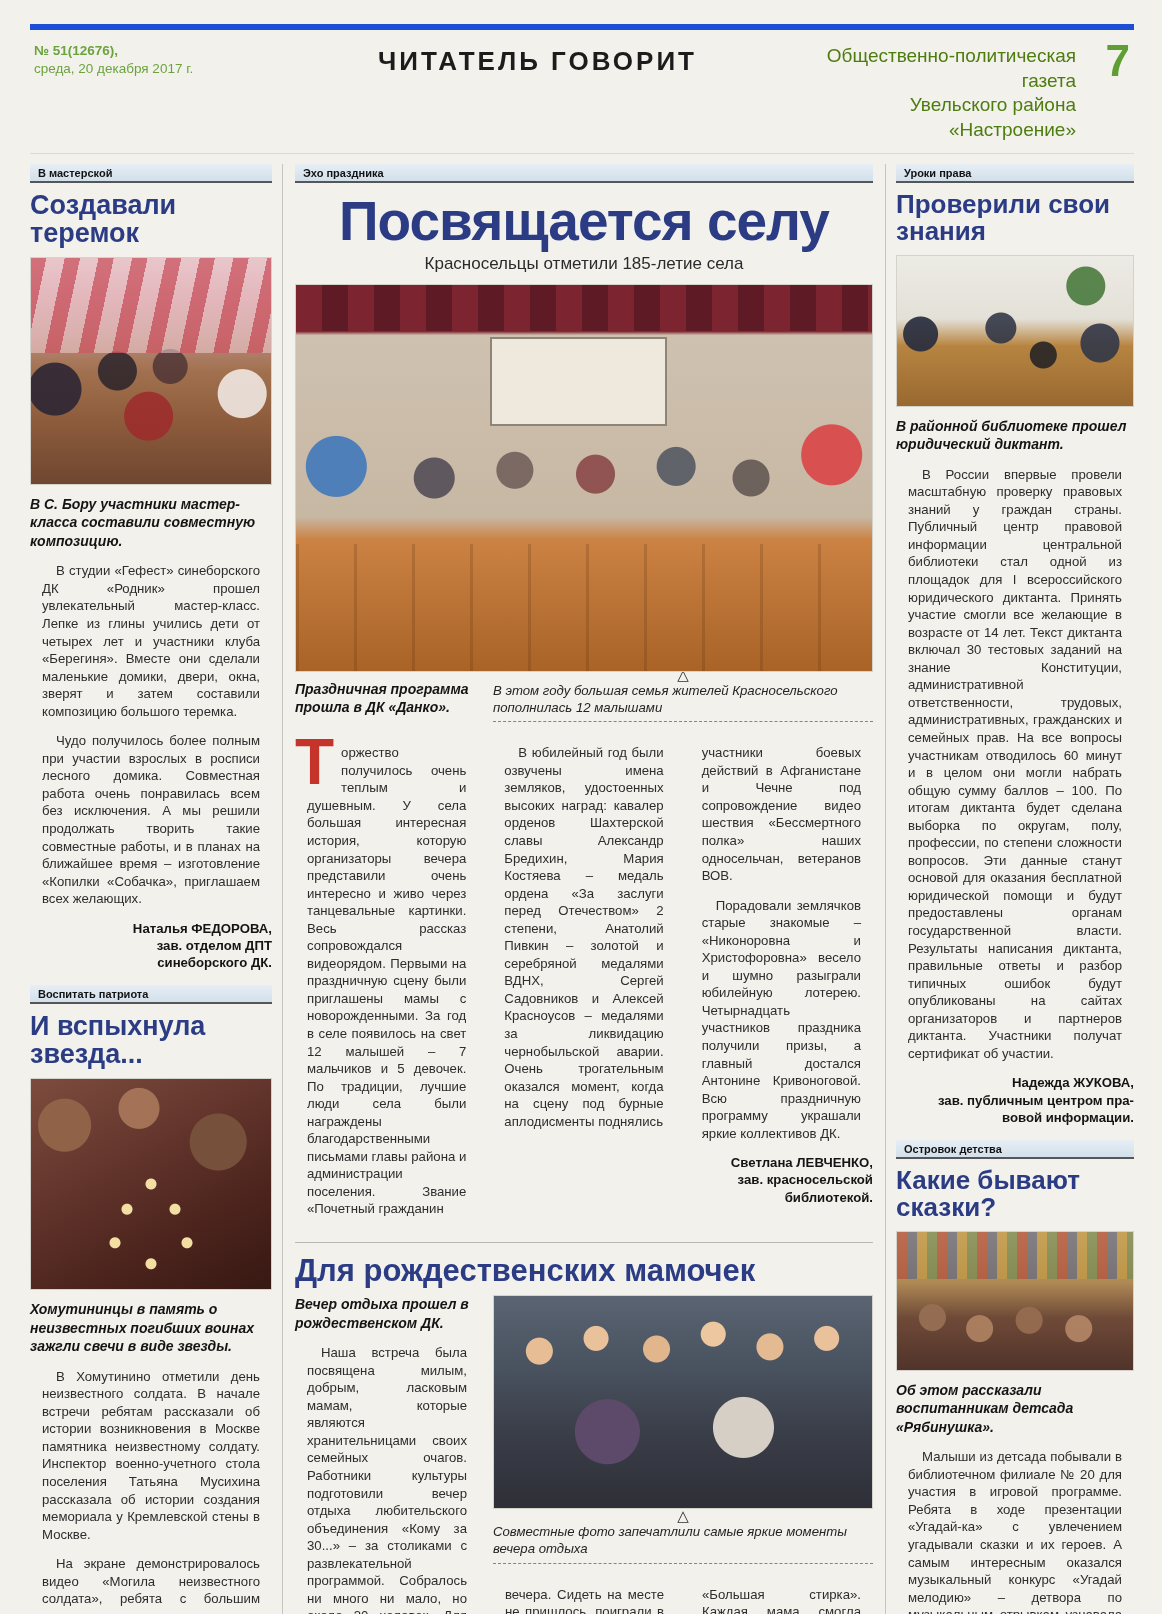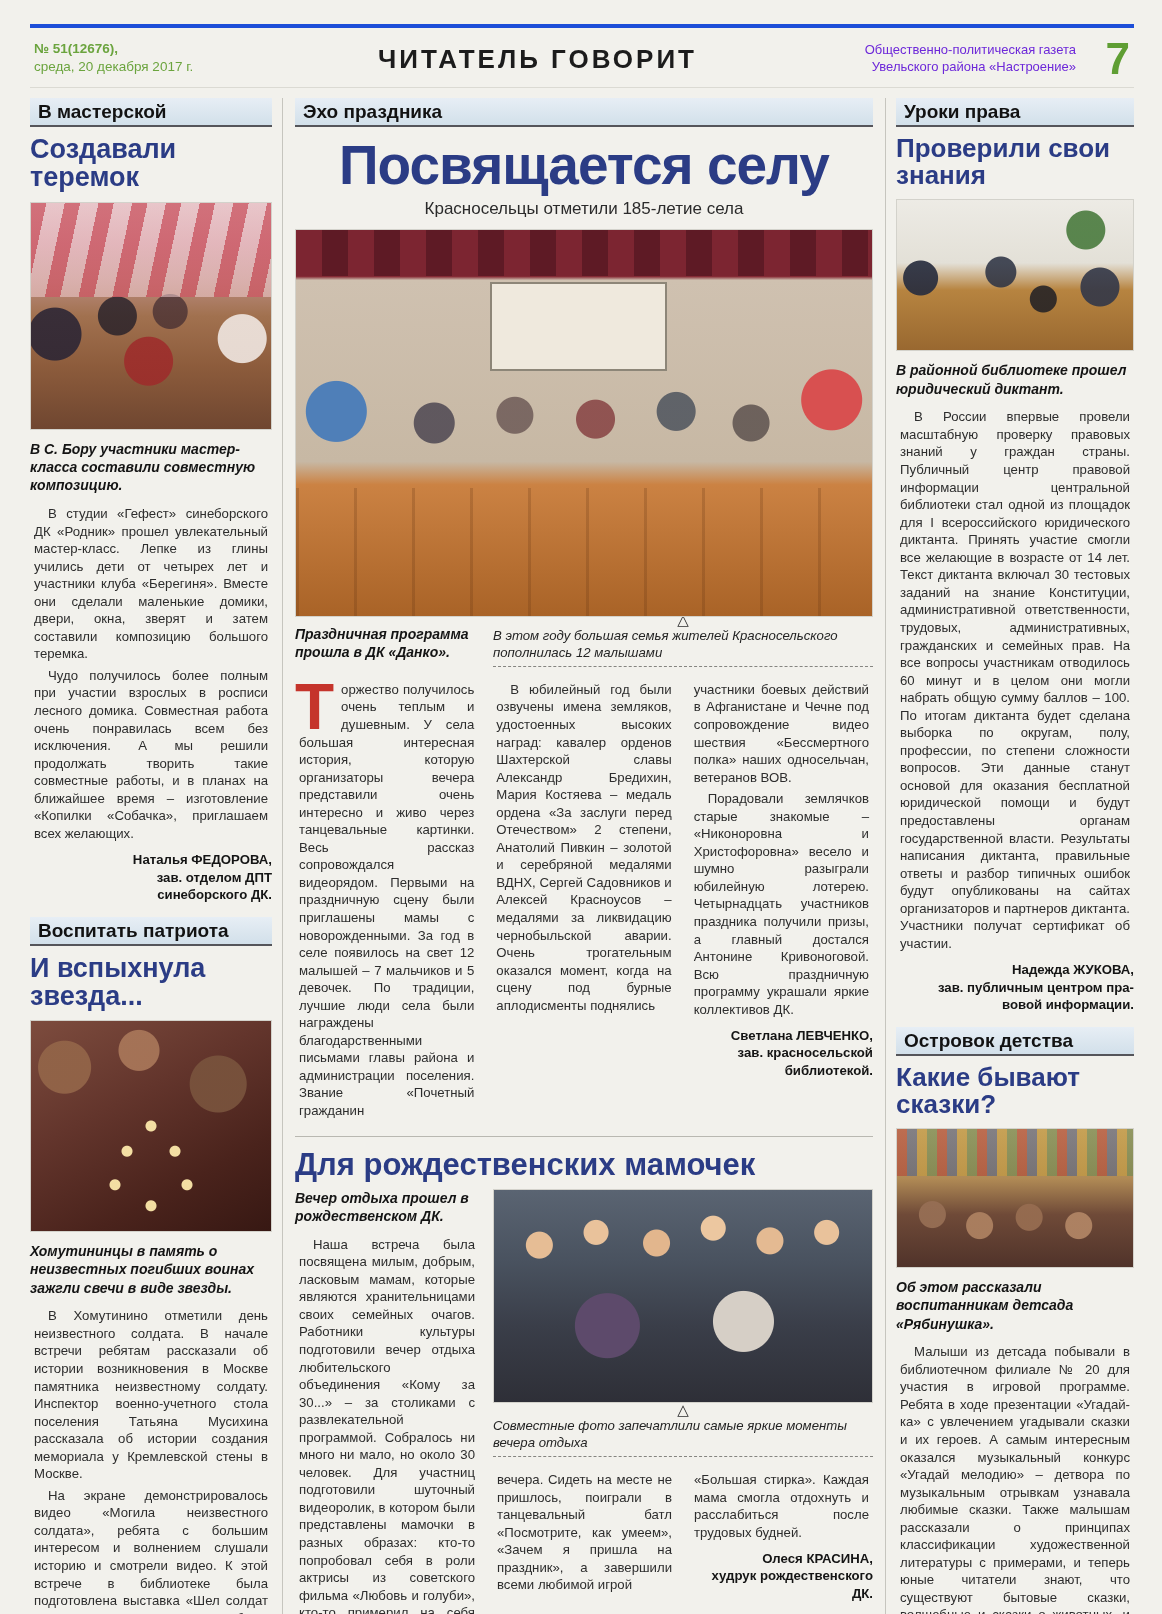--- a/index.html
+++ b/index.html
@@ -5,48 +5,48 @@
   html,body{margin:0;padding:0;}
   .page{
     width:1162px;min-height:1614px;box-sizing:border-box;
     background:#f2f1ec;
     font-family:"Liberation Sans","DejaVu Sans",sans-serif;
     color:#2b2b2b;
     padding:24px 28px 16px 30px;
     position:relative;
   }
   
-  .page-header{display:flex;align-items:flex-start;border-top:4px solid #1d4ed8;padding:12px 4px 10px 4px;}
+  .page-header{display:flex;align-items:flex-start;border-top:6px solid #1d4ed8;padding:12px 4px 10px 4px;}
   .issue{width:215px;color:#6ba43e;font-size:13.5px;line-height:1.3;}
   .issue-no{font-weight:bold;}
   .masthead{flex:1;text-align:center;font-size:26px;font-weight:bold;letter-spacing:3px;color:#1c1c1c;padding-top:4px;}
-  .paper-info{width:250px;text-align:right;font-size:13px;color:#6d28d9;line-height:1.3;padding-top:2px;}
+  .paper-info{width:250px;text-align:right;font-size:19px;color:#4d7c0f;line-height:1.3;padding-top:2px;}
   .page-no{width:54px;text-align:right;color:#5f9e33;font-size:44px;font-weight:bold;line-height:0.85;}
   
   .content{display:flex;border-top:1px solid #dbdad3;padding-top:10px;}
   .col-left{width:242px;flex:none;}
   .col-mid{flex:1;margin:0 10px;padding:0 12px;border-left:1px solid #c6c5be;border-right:1px solid #c6c5be;min-width:0;}
   .col-right{width:238px;flex:none;}
   
   .kicker{
     background:linear-gradient(#e7eef5,#d2e0ea);
     border-bottom:2px solid #55555a;
-    font-weight:bold;font-size:19px;color:#121212;
+    font-weight:bold;font-size:11px;color:#121212;
     padding:3px 0 2px 8px;margin-bottom:8px;
   }
   .headline{color:#2b3c85;font-weight:bold;margin:8px 0 10px 0;line-height:1.04;}
   .hl-left{font-size:27px;}
   .hl-right{font-size:26px;}
   .main-headline{font-size:55px;text-align:center;margin:10px 0 4px 0;letter-spacing:-1px;}
   .subtitle{text-align:center;font-size:17px;color:#24242
 
 4;margin:0 0 10px 0;}
   .hl-mid{font-size:31px;margin:12px 0 8px 0;}
   .lead{font-weight:bold;font-style:italic;font-size:14px;line-height:1.32;margin:10px 0;color:#141414;}
-  .body-text p{font-size:13.2px;line-height:1.33;text-align:justify;margin:4px;text-indent:14px;color:#2d2d2d;}
+  .body-text p{font-size:13.2px;line-height:1.33;text-align:justify;margin:12px;text-indent:14px;color:#2d2d2d;}
   .no-indent{text-indent:0 !important;}
   .byline{text-align:right;font-weight:bold;font-size:13.2px;line-height:1.3;margin-top:9px;color:#141414;}
   .caption{font-style:italic;font-size:13.2px;color:#242424;line-height:1.3;border-bottom:1px dashed #858580;padding:2px 0 5px 0;}
   .tri{font-style:normal;display:block;text-align:center;font-size:15px;line-height:10px;color:#2c2c2c;margin-top:-10px;}
   .rule{border:0;border-top:1px solid #b9b8b1;margin:12px 0;}
   .three-cols{display:flex;gap:14px;}
   .tcol{flex:1;min-width:0;}
   .cap-row{display:flex;gap:14px;margin:8px 0 10px 0;align-items:flex-start;}
   .cap-lead{width:184px;flex:none;margin:0;}
   .cap-box{flex:1;min-width:0;}

